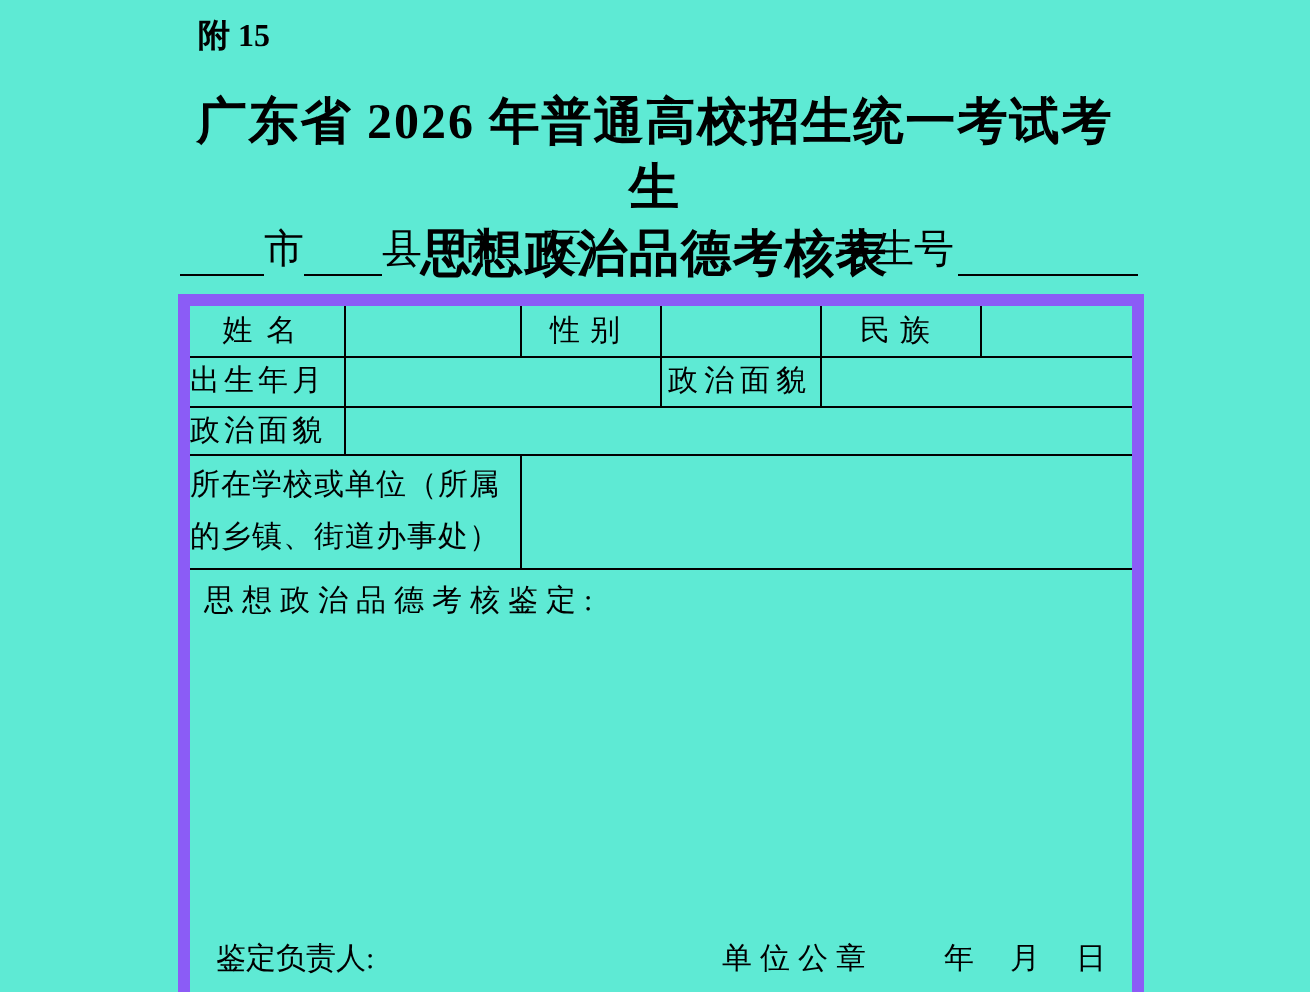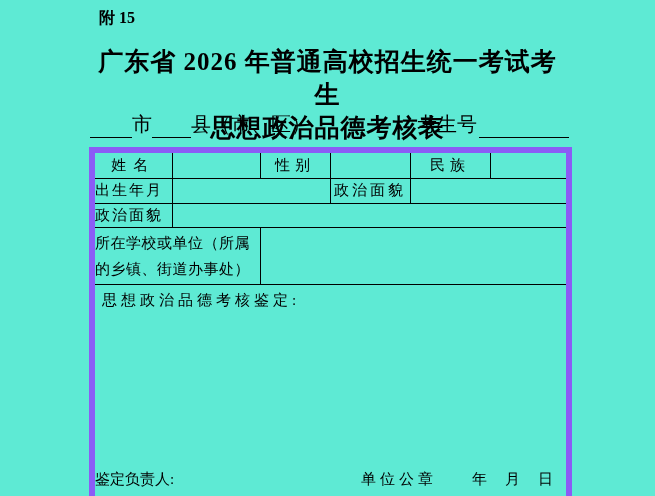--- a/index.html
+++ b/index.html
@@ -63,21 +63,21 @@
 
   .school-cell { padding: 2px 2px 2px 6px; margin-left: 37px; }
   .school-cell .ln { line-height: 26px; white-space: nowrap; letter-spacing: 0.5px; }
 
   .big-cell { vertical-align: top; padding: 0; }
   .big-inner { position: relative; width: 100%; height: 209px; }
   .assessment {
     position: absolute; left: 7px; top: 6px;
     letter-spacing: 4px; white-space: nowrap;
   }
-  .assessor { position: absolute; left: 0;  bottom: 5px; white-space: nowrap; }
+  .assessor { position: absolute; left: 13px;  bottom: 5px; white-space: nowrap; }
   .seal     { position: absolute; left: 266px; bottom: 5px; letter-spacing: 4px; white-space: nowrap; }
   .date-group {
     position: absolute; right: 13px; bottom: 5px;
     display: flex; gap: 18px; white-space: nowrap;
   }
 </style>
 </head>
 <body>
 
 <div class="page">

